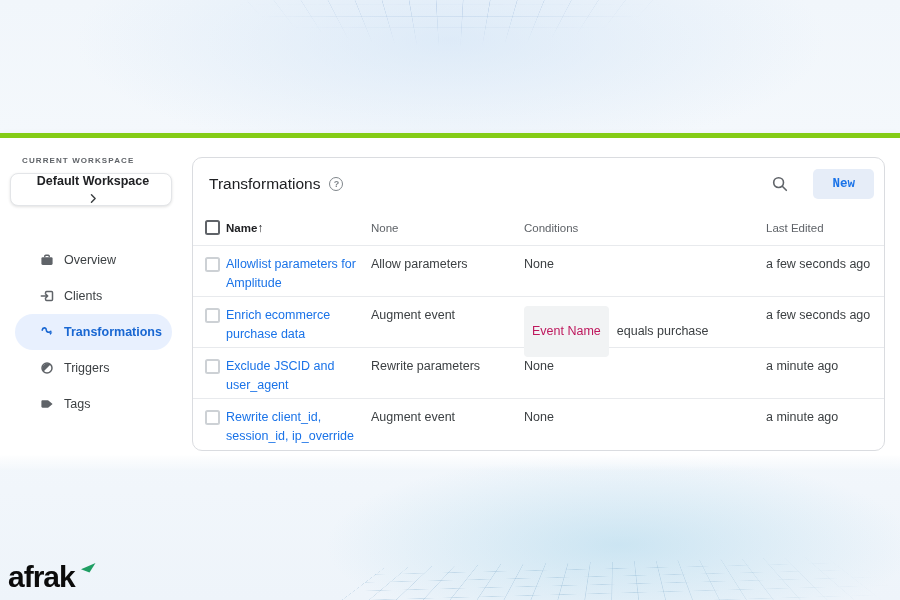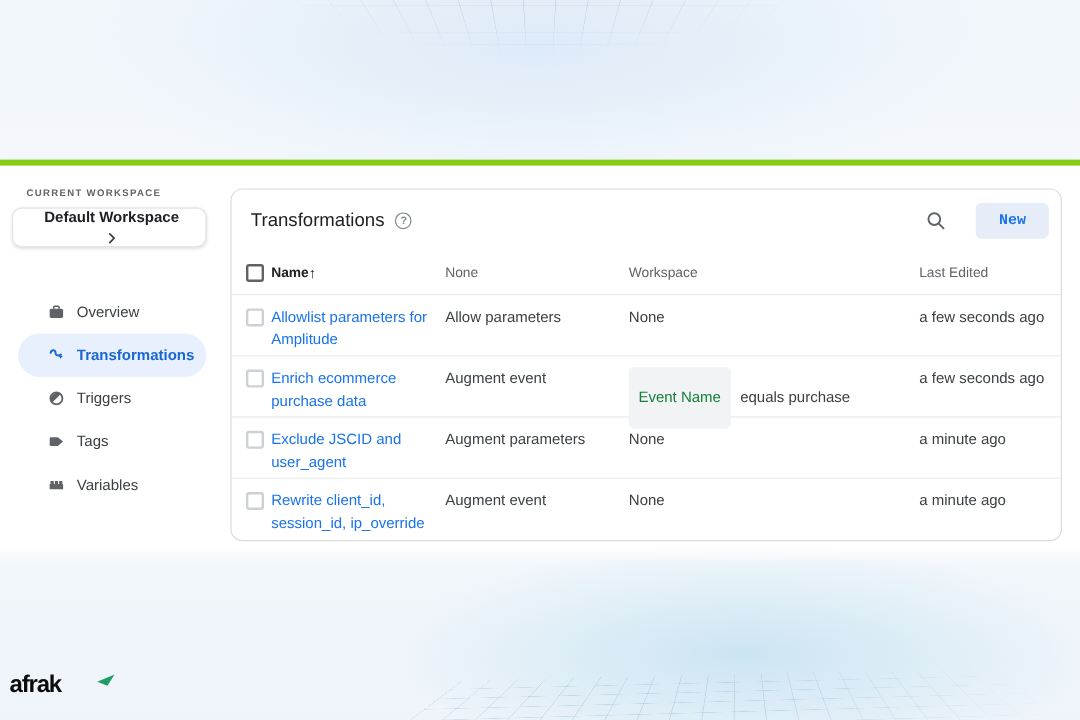--- a/index.html
+++ b/index.html
@@ -76,26 +76,26 @@
   .sort { font-size:12px; font-weight:400; }
   .cb { width:15px; height:15px; border-radius:2.5px; background:#fff; cursor:pointer; }
   .th-cb { border:2px solid #5f6368; }
   .row-cb { border:2px solid #cdd1d5; margin-top:2px; }
   .trow { height:51px; border-bottom:1px solid #e8eaed; padding-top:9px; align-items:start; }
   .trow:last-child { border-bottom:none; }
   .td { font-size:12.5px; color:#3c4043; line-height:19px; padding-right:10px; }
   .row-link { color:var(--link,#1a73e8); text-decoration:none; cursor:pointer; }
   .cond-td { display:flex; align-items:center; gap:8px; }
   .chip { background:var(--chip-bg,#f1f3f4); border-radius:4px; padding:16px 8px; line-height:19px;
-    color:#15803d; white-space:nowrap; }
+    color:#be185d; white-space:nowrap; }
   .edited-td { white-space:nowrap; padding-right:0; }
 
   
   .logo { position:absolute; left:8px; bottom:6px; width:92px; height:34px; }
-  .logo-text { font-size:20px; font-weight:800; color:#0b0b0b; letter-spacing:-1px; }
+  .logo-text { font-size:30px; font-weight:800; color:#0b0b0b; letter-spacing:-1px; }
   .logo-accent { position:absolute; right:4px; top:-1px; }
 </style>
 </head>
 <body>
 
 <div class="backdrop">
   <div class="grid-top"></div>
   <div class="grid-bottom"></div>
 </div>
 
@@ -114,20 +114,29 @@
     <nav class="nav">
         <div class="nav-item">
     <span class="nav-icon">
             <svg width="16" height="16" viewBox="0 0 16 16">
               <path d="M5.8 5.3V4.1c0-.5.4-.9.9-.9h2.6c.5 0 .9.4.9.9v1.2" fill="none" stroke="#5f6368" stroke-width="1.4"></path>
               <rect x="2.4" y="5.3" width="11.2" height="7.6" rx="1.3" fill="#5f6368"></rect>
             </svg>
           </span>
     <span class="nav-label">Overview</span>
   </div>
+        <div class="nav-item">
+    <span class="nav-icon">
+            <svg width="16" height="16" viewBox="0 0 16 16">
+              <path d="M6.6 5.2V4.4c0-.6.4-1 1-1h4.9c.6 0 1 .4 1 1v7.2c0 .6-.4 1-1 1H7.6c-.6 0-1-.4-1-1v-.8" fill="none" stroke="#5f6368" stroke-width="1.5"></path>
+              <path d="M2.3 8h6.2M6.4 5.7 8.7 8l-2.3 2.3" fill="none" stroke="#5f6368" stroke-width="1.5" stroke-linecap="round" stroke-linejoin="round"></path>
+            </svg>
+          </span>
+    <span class="nav-label">Clients</span>
+  </div>
         <div class="nav-item selected">
     <span class="nav-icon">
             <svg width="16" height="16" viewBox="0 0 16 16">
               <path d="M3.2 6.1c.4-2.8 4-2.9 4-.4 0 2.6 3 3.3 4.6 1.7" fill="none" stroke="#1967d2" stroke-width="1.6" stroke-linecap="round"></path>
               <path d="M10.2 8.2 13.4 8.6 11.2 11 Z" fill="#1967d2"></path>
             </svg>
           </span>
     <span class="nav-label">Transformations</span>
   </div>
         <div class="nav-item">
@@ -139,31 +148,20 @@
           </span>
     <span class="nav-label">Triggers</span>
   </div>
         <div class="nav-item">
     <span class="nav-icon">
             <svg width="16" height="16" viewBox="0 0 16 16">
               <path d="M2.4 5.4v5.2c0 .6.5 1.1 1.1 1.1h5.1c.3 0 .6-.1.8-.3l4.2-3.4-4.2-3.4a1.2 1.2 0 0 0-.8-.3H3.5c-.6 0-1.1.5-1.1 1.1z" fill="#5f6368"></path>
             </svg>
           </span>
     <span class="nav-label">Tags</span>
-  </div>
-        <div class="nav-item">
-    <span class="nav-icon">
-            <svg width="16" height="16" viewBox="0 0 16 16">
-              <rect x="2.4" y="7.4" width="11.2" height="4.4" rx="0.6" fill="#5f6368"></rect>
-              <rect x="3.1" y="4.8" width="2.7" height="2.7" fill="#5f6368"></rect>
-              <rect x="6.7" y="4.8" width="2.7" height="2.7" fill="#5f6368"></rect>
-              <rect x="10.3" y="4.8" width="2.6" height="2.7" fill="#5f6368"></rect>
-            </svg>
-          </span>
-    <span class="nav-label">Variables</span>
   </div>
       </nav>
   </aside>
 
   <main class="content">
     <div class="card">
 
       <div class="card-head">
         <div class="title-wrap">
           <span class="title">Transformations</span>
@@ -180,21 +178,21 @@
         </div>
       </div>
 
       <div class="thead">
         <span class="cb th-cb"></span>
         <span class="th name-th">
           <span>Name</span>
           <span class="sort">↑</span>
         </span>
         <span class="th">None</span>
-        <span class="th">Workspace</span>
+        <span class="th">Conditions</span>
         <span class="th">Last Edited</span>
       </div>
 
       <div class="tbody">
           <div class="trow">
     <span class="cb row-cb"></span>
     <span class="td name-td"><a class="row-link">Allowlist parameters for Amplitude</a></span>
     <span class="td type-td">Allow parameters</span>
     <span class="td cond-td">
 
@@ -208,21 +206,21 @@
     <span class="td type-td">Augment event</span>
     <span class="td cond-td">
       <span class="chip">Event Name</span>
       <span class="cond-text">equals purchase</span>
     </span>
     <span class="td edited-td">a few seconds ago</span>
   </div>
           <div class="trow">
     <span class="cb row-cb"></span>
     <span class="td name-td"><a class="row-link">Exclude JSCID and user_agent</a></span>
-    <span class="td type-td">Augment parameters</span>
+    <span class="td type-td">Rewrite parameters</span>
     <span class="td cond-td">
 
       <span class="cond-text">None</span>
     </span>
     <span class="td edited-td">a minute ago</span>
   </div>
           <div class="trow">
     <span class="cb row-cb"></span>
     <span class="td name-td"><a class="row-link">Rewrite client_id, session_id, ip_override</a></span>
     <span class="td type-td">Augment event</span>

